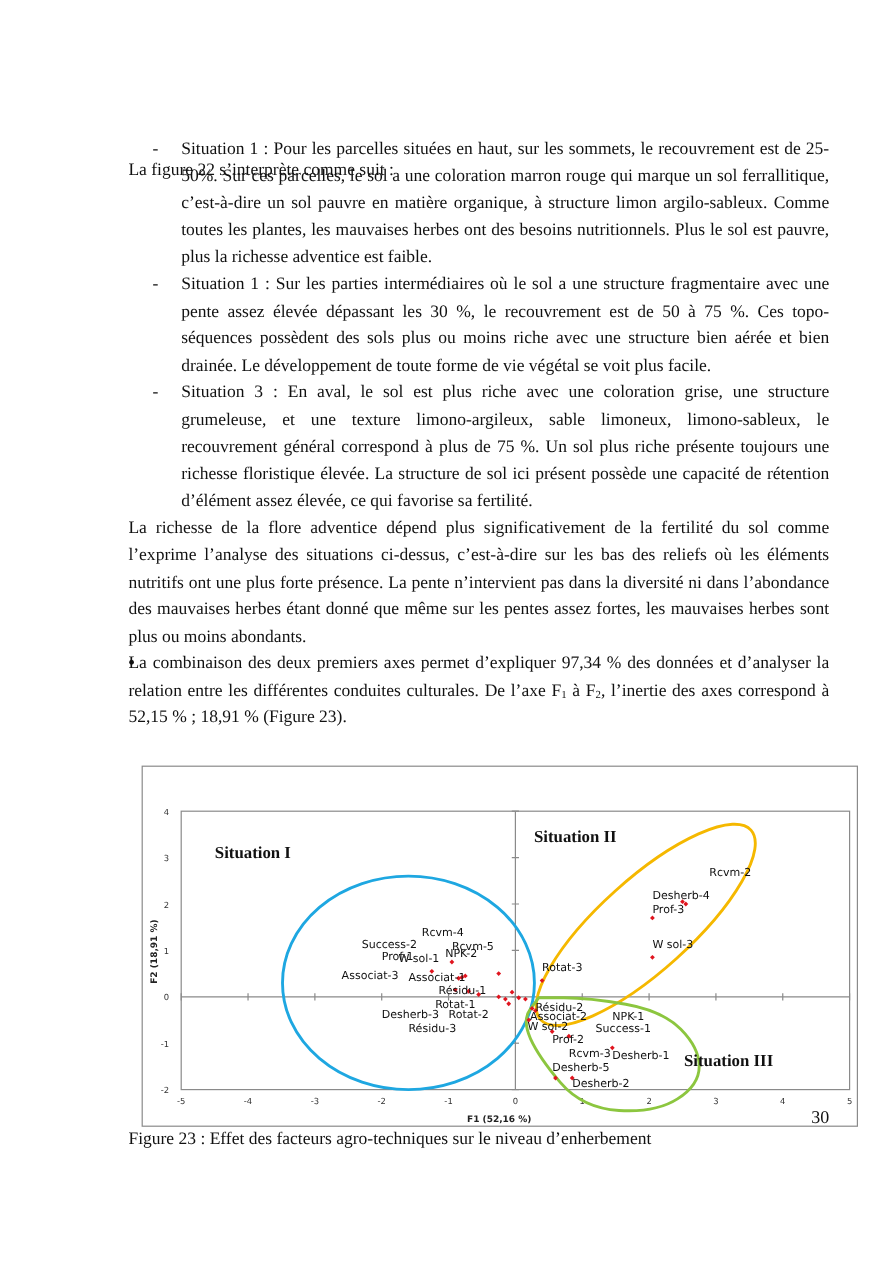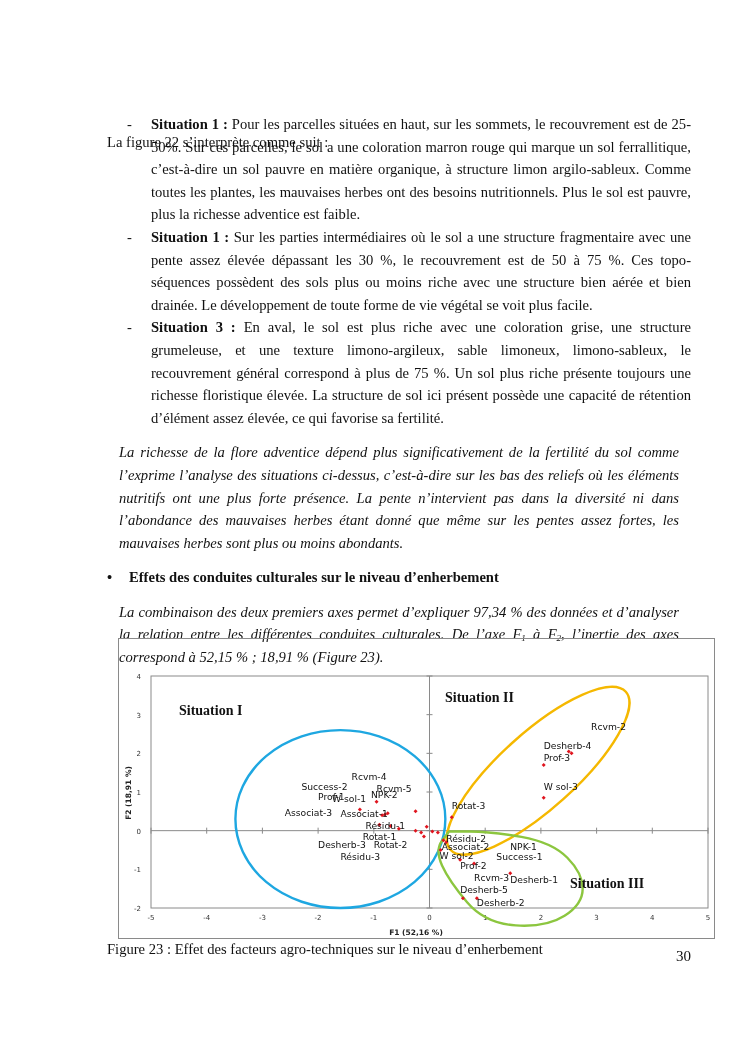--- a/index.html
+++ b/index.html
@@ -1,31 +1,31 @@
 <!DOCTYPE html>
 <html><head>
   <meta charset="utf-8">
   <style>
     html, body { margin: 0; padding: 0; background: #ffffff; }
     body { width: 745px; height: 1053px; position: relative; overflow: hidden;
            font-family: "Liberation Serif", serif; color: #111; }
     .page-text { position: absolute; left: 107px; width: 584px; font-size: 14.6px; line-height: 22.6px; }
-    .para { margin: 12px; text-align: justify; font-style: italic; }
+    .para { margin: 0; text-align: justify; }
     .intro { position: absolute; left: 107px; top: 90px; font-size: 14.6px; margin-top: 44px; }
     .sit-item { position: relative; padding-left: 44px; text-align: justify; margin: 0; }
     .sit-item .dash { position: absolute; left: 20px; top: 0; }
-    .sit-item b { font-weight: bold; }
+    .sit-item b { font-weight: normal; }
     .bullet-heading { font-weight: bold; position: relative; padding-left: 22px; margin: 0; }
     .bullet-heading .dot { position: absolute; left: 0; top: 0; }
     sub { font-size: 9px; vertical-align: -2px; line-height: 0; }
     .figure-frame { position: absolute; left: 118px; top: 638px; width: 597px; height: 301px;
                     border: 1px solid #8a8a8a; box-sizing: border-box; }
     #chart-svg { position: absolute; left: 0; top: 0; }
     .caption { position: absolute; left: 107px; top: 941px; font-size: 14.6px; font-weight: normal; }
-    .page-number { position: absolute; left: 676px; top: 948px; font-size: 15px; }
+    .page-number { position: absolute; left: 676px; top: 924px; font-size: 15px; }
     .tick-label { font-family: "DejaVu Sans", sans-serif; font-size: 7px; fill: #333; }
     .pt-label { font-family: "DejaVu Sans", sans-serif; font-size: 9.2px; fill: #111; }
     .axis-title { font-family: "DejaVu Sans", sans-serif; font-size: 7.5px; font-weight: bold; fill: #222; }
     .sit-label { font-family: "Liberation Serif", serif; font-size: 14px; font-weight: bold; fill: #111; }
   </style>
 </head>
 <body>
 
 <div class="intro">La figure 22 s’interprète comme suit :</div>
 
@@ -38,21 +38,20 @@
     <span class="dash">-</span>
     <b>Situation 1 :</b><span> Sur les parties intermédiaires où le sol a une structure fragmentaire avec une pente assez élevée dépassant les 30 %, le recouvrement est de 50 à 75 %. Ces topo-séquences possèdent des sols plus ou moins riche avec une structure bien aérée et bien drainée. Le développement de toute forme de vie végétal se voit plus facile.</span>
   </p>
   <p class="sit-item">
     <span class="dash">-</span>
     <b>Situation 3 :</b><span> En aval, le sol est plus riche avec une coloration grise, une structure grumeleuse, et une texture limono-argileux, sable limoneux, limono-sableux, le recouvrement général correspond à plus de 75 %. Un sol plus riche présente toujours une richesse floristique élevée. La structure de sol ici présent possède une capacité de rétention d’élément assez élevée, ce qui favorise sa fertilité.</span>
   </p>
   <p class="para">La richesse de la flore adventice dépend plus significativement de la fertilité du sol comme l’exprime l’analyse des situations ci-dessus, c’est-à-dire sur les bas des reliefs où les éléments nutritifs ont une plus forte présence. La pente n’intervient pas dans la diversité ni dans l’abondance des mauvaises herbes étant donné que même sur les pentes assez fortes, les mauvaises herbes sont plus ou moins abondants.</p>
   <p class="bullet-heading">
     <span class="dot">•</span>
-    <span>Effets des conduites culturales sur le niveau d’enherbement</span>
   </p>
   <p class="para"><span>La combinaison des deux premiers axes permet d’expliquer 97,34 % des données et d’analyser la relation entre les différentes conduites culturales. De l’axe F</span><sub>1</sub><span> à F</span><sub>2</sub><span>, l’inertie des axes correspond à 52,15 % ; 18,91 % (Figure 23).</span></p>
 </div>
 
 <div class="figure-frame">
   <svg id="chart-svg" width="597" height="301">
     <g id="axes-layer">
         <rect x="32" y="37" width="557" height="232" fill="none" stroke="#8a8a8a" stroke-width="1"></rect>
         <line x1="32" x2="589" y1="191.66666666666669" y2="191.66666666666669" stroke="#8a8a8a" stroke-width="1"></line>
         <line x1="310.5" x2="310.5" y1="37" y2="269" stroke="#8a8a8a" stroke-width="1"></line>

